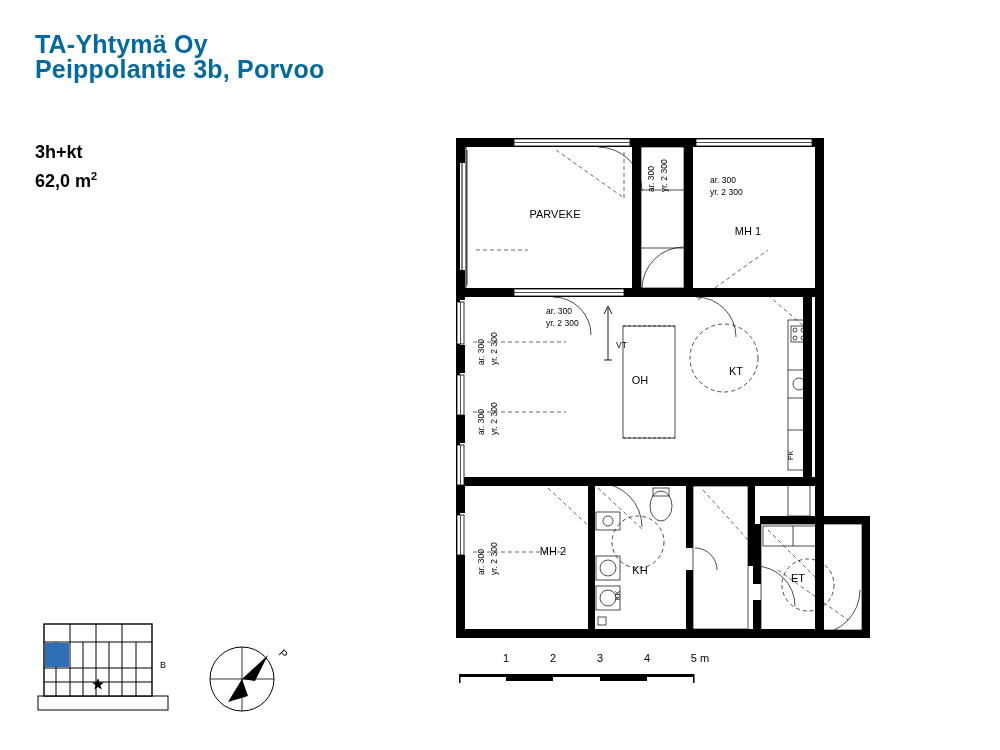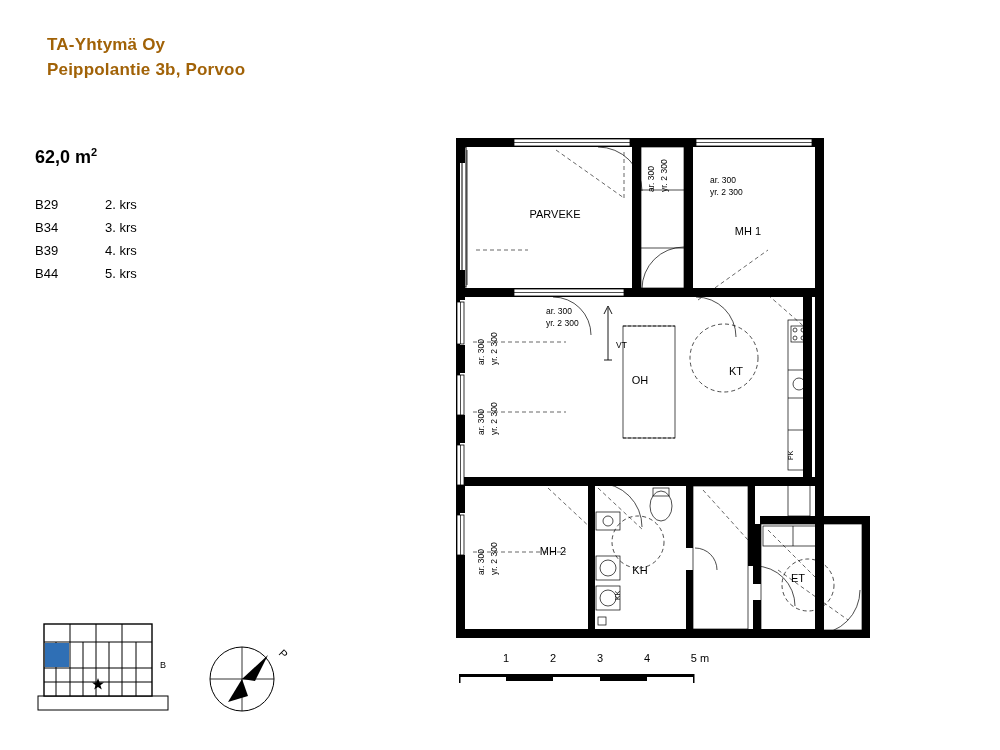--- a/index.html
+++ b/index.html
@@ -12,46 +12,46 @@
     height: 750px;
     position: relative;
     font-family: "Liberation Sans", sans-serif;
     color: #000000;
     overflow: hidden;
   }
 
   
   #header {
     position: absolute;
-    left: 47px;
+    left: 35px;
     top: 32px;
-    color: #a16207;
+    color: #0369a1;
     font-weight: bold;
-    font-size: 17px;
+    font-size: 25px;
     line-height: 25px;
     letter-spacing: 0.2px;
   }
 
   
   #info-block {
     position: absolute;
     left: 35px;
     top: 140px;
     width: 260px;
   }
   #info-block .type {
     font-size: 18px;
     font-weight: bold;
     line-height: 24px;
   }
   #info-block .area {
     font-size: 18px;
     font-weight: bold;
     line-height: 24px;
-    margin-bottom: 24px;
+    margin-bottom: 32px;
   }
   #info-block .area sup {
     font-size: 11px;
     vertical-align: super;
   }
   #apartment-table {
     border-collapse: collapse;
     font-size: 13px;
   }
   #apartment-table td {
@@ -117,41 +117,22 @@
 </style>
 </head>
 <body>
 
 <div id="header">
   <div>TA-Yhtymä Oy</div>
   <div>Peippolantie 3b, Porvoo</div>
 </div>
 
 <div id="info-block">
+  <div class="type">3h+kt</div>
   <div class="area"><span>62,0 m</span><sup>2</sup></div>
-  <table id="apartment-table">
-    <tbody>
-      <tr>
-        <td class="code">B29</td>
-        <td>2. krs</td>
-      </tr>
-      <tr>
-        <td class="code">B34</td>
-        <td>3. krs</td>
-      </tr>
-      <tr>
-        <td class="code">B39</td>
-        <td>4. krs</td>
-      </tr>
-      <tr>
-        <td class="code">B44</td>
-        <td>5. krs</td>
-      </tr>
-    </tbody>
-  </table>
 </div>
 
 <div id="plan">
 <svg width="460" height="520" viewBox="0 0 460 520" xmlns="http://www.w3.org/2000/svg">
 
   <g fill="#000000">
 
     <rect x="8" y="8" width="30" height="9"></rect>
     <rect x="38" y="8" width="26" height="9"></rect>
     <rect x="64" y="8" width="120" height="9"></rect>

